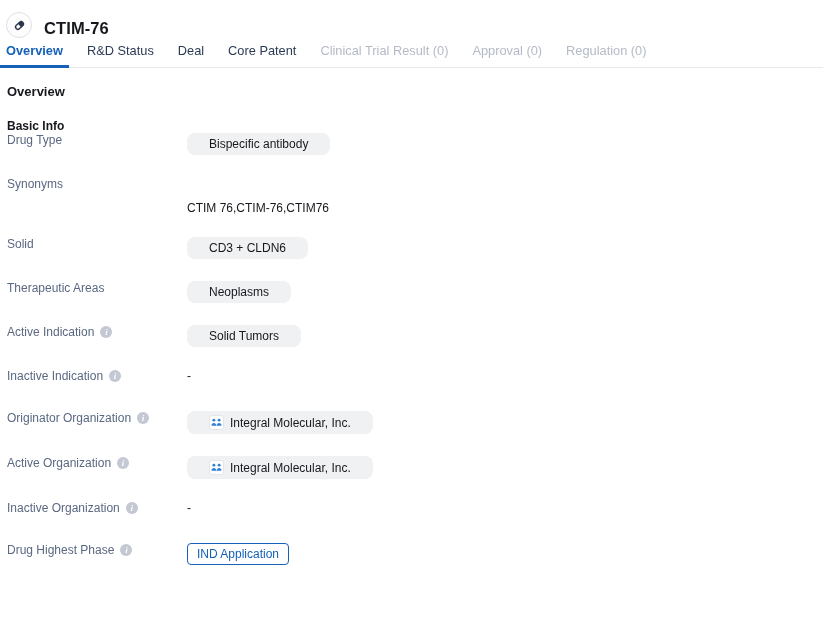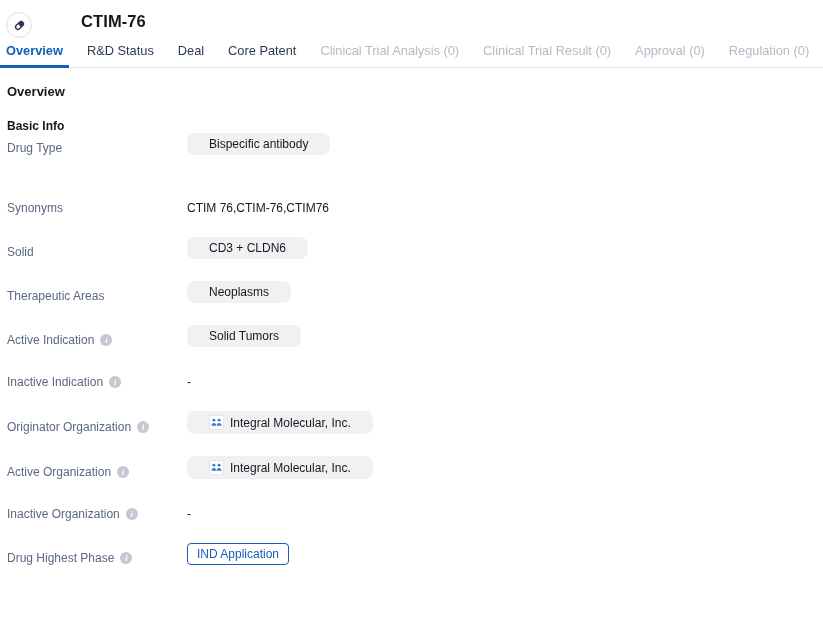--- a/index.html
+++ b/index.html
@@ -7,24 +7,23 @@
     margin: 0; padding: 0;
     width: 823px; height: 620px;
     background: #ffffff;
     font-family: "Liberation Sans", sans-serif;
     overflow: hidden;
   }
 
   
   .page-header {
     display: flex;
-    align-items: flex-start;
+    align-items: flex-end;
     height: 38px;
     padding: 12px 0 0 6px;
-    gap: 37px;
   }
   .drug-avatar {
     width: 26px; height: 26px;
     border-radius: 50%;
     border: 1px solid #dfe1e6;
     background: #fdfdfd;
     display: flex; align-items: center; justify-content: center;
     flex: none;
   }
   .page-title {
@@ -77,21 +76,21 @@
   }
   .group-title {
     font-size: 12px;
     font-weight: bold;
     color: #16181d;
     margin: 0 0 0 0;
   }
 
   .info-row {
     display: flex;
-    align-items: flex-end;
+    align-items: flex-start;
     min-height: 20px;
     margin-bottom: 22px;
   }
   .row-label {
     width: 180px;
     flex: none;
     display: flex;
     align-items: center;
     font-size: 12px;
     color: #5a6882;
@@ -168,21 +167,20 @@
     </svg>
   </div>
   <div class="page-title">CTIM-76</div>
 </div>
 
 <div class="tabbar" id="tabbar">
     <div class="tab active">Overview</div>
     <div class="tab">R&amp;D Status</div>
     <div class="tab">Deal</div>
     <div class="tab">Core Patent</div>
-    <div class="tab disabled">Clinical Trial Analysis (0)</div>
     <div class="tab disabled">Clinical Trial Result (0)</div>
     <div class="tab disabled">Approval (0)</div>
     <div class="tab disabled">Regulation (0)</div>
   </div>
 
 <div class="content">
   <div class="section-title">Overview</div>
   <div class="group-title">Basic Info</div>
   <div id="rows">
       <div class="info-row">

